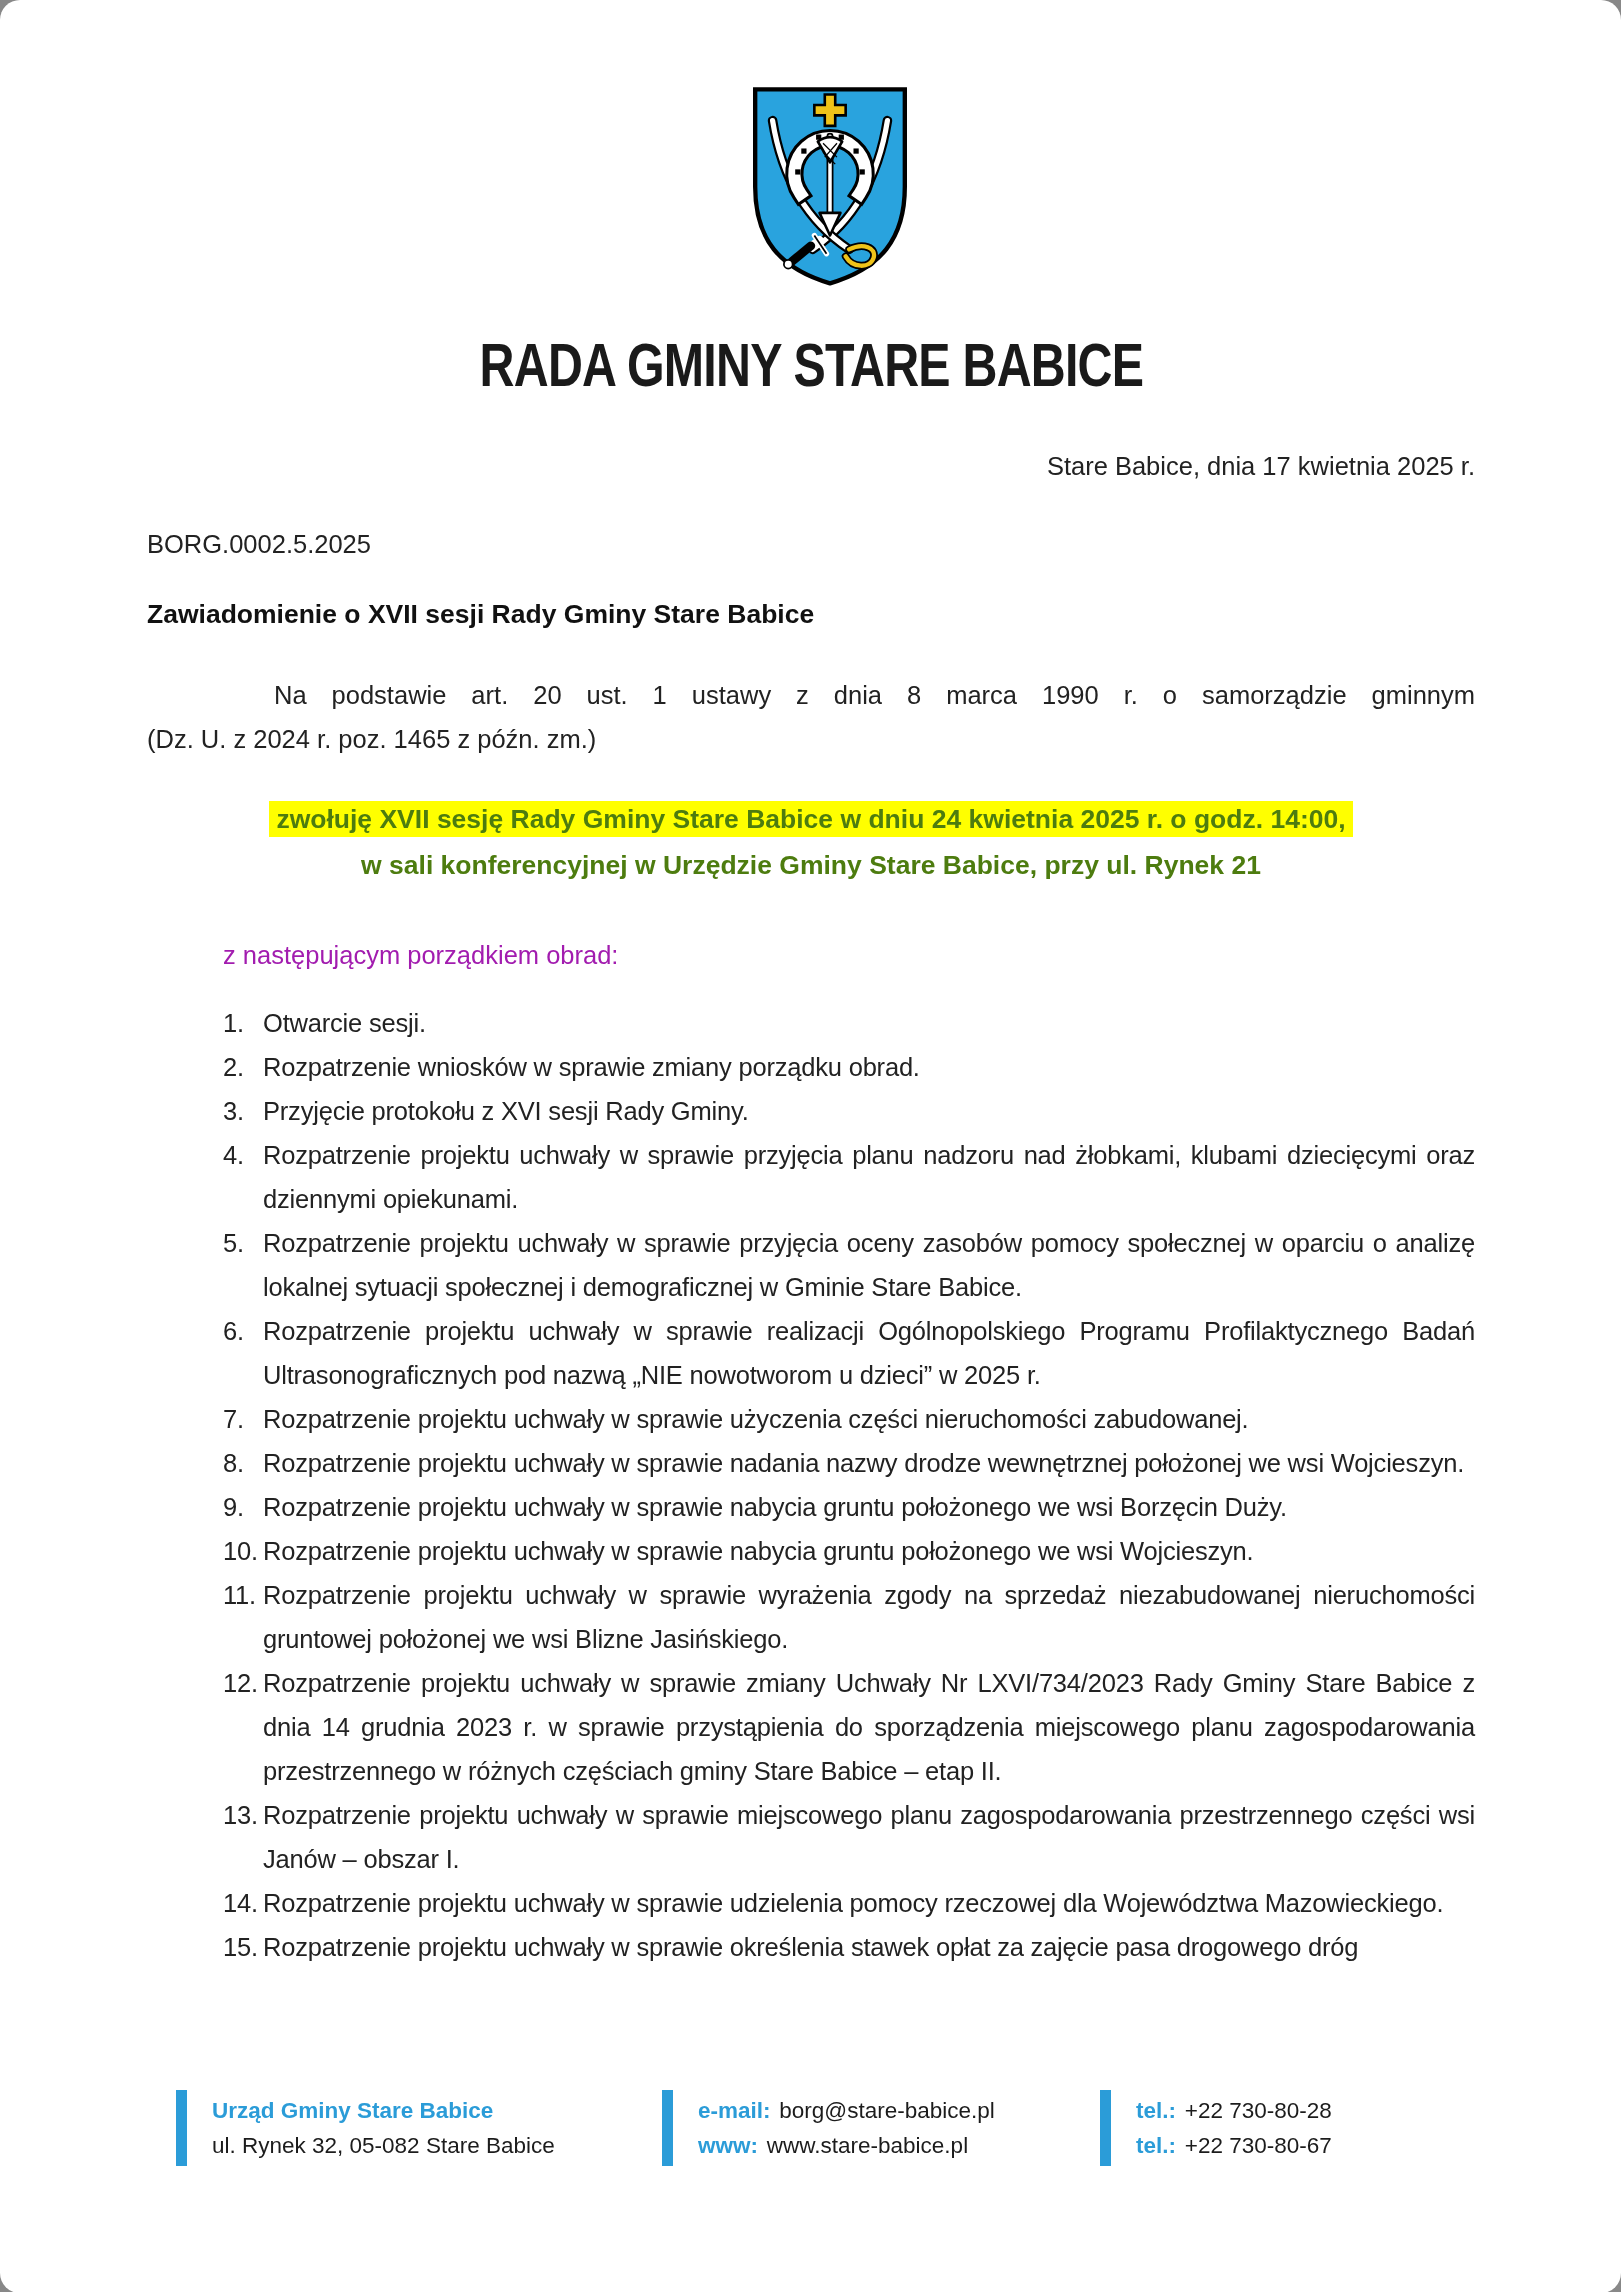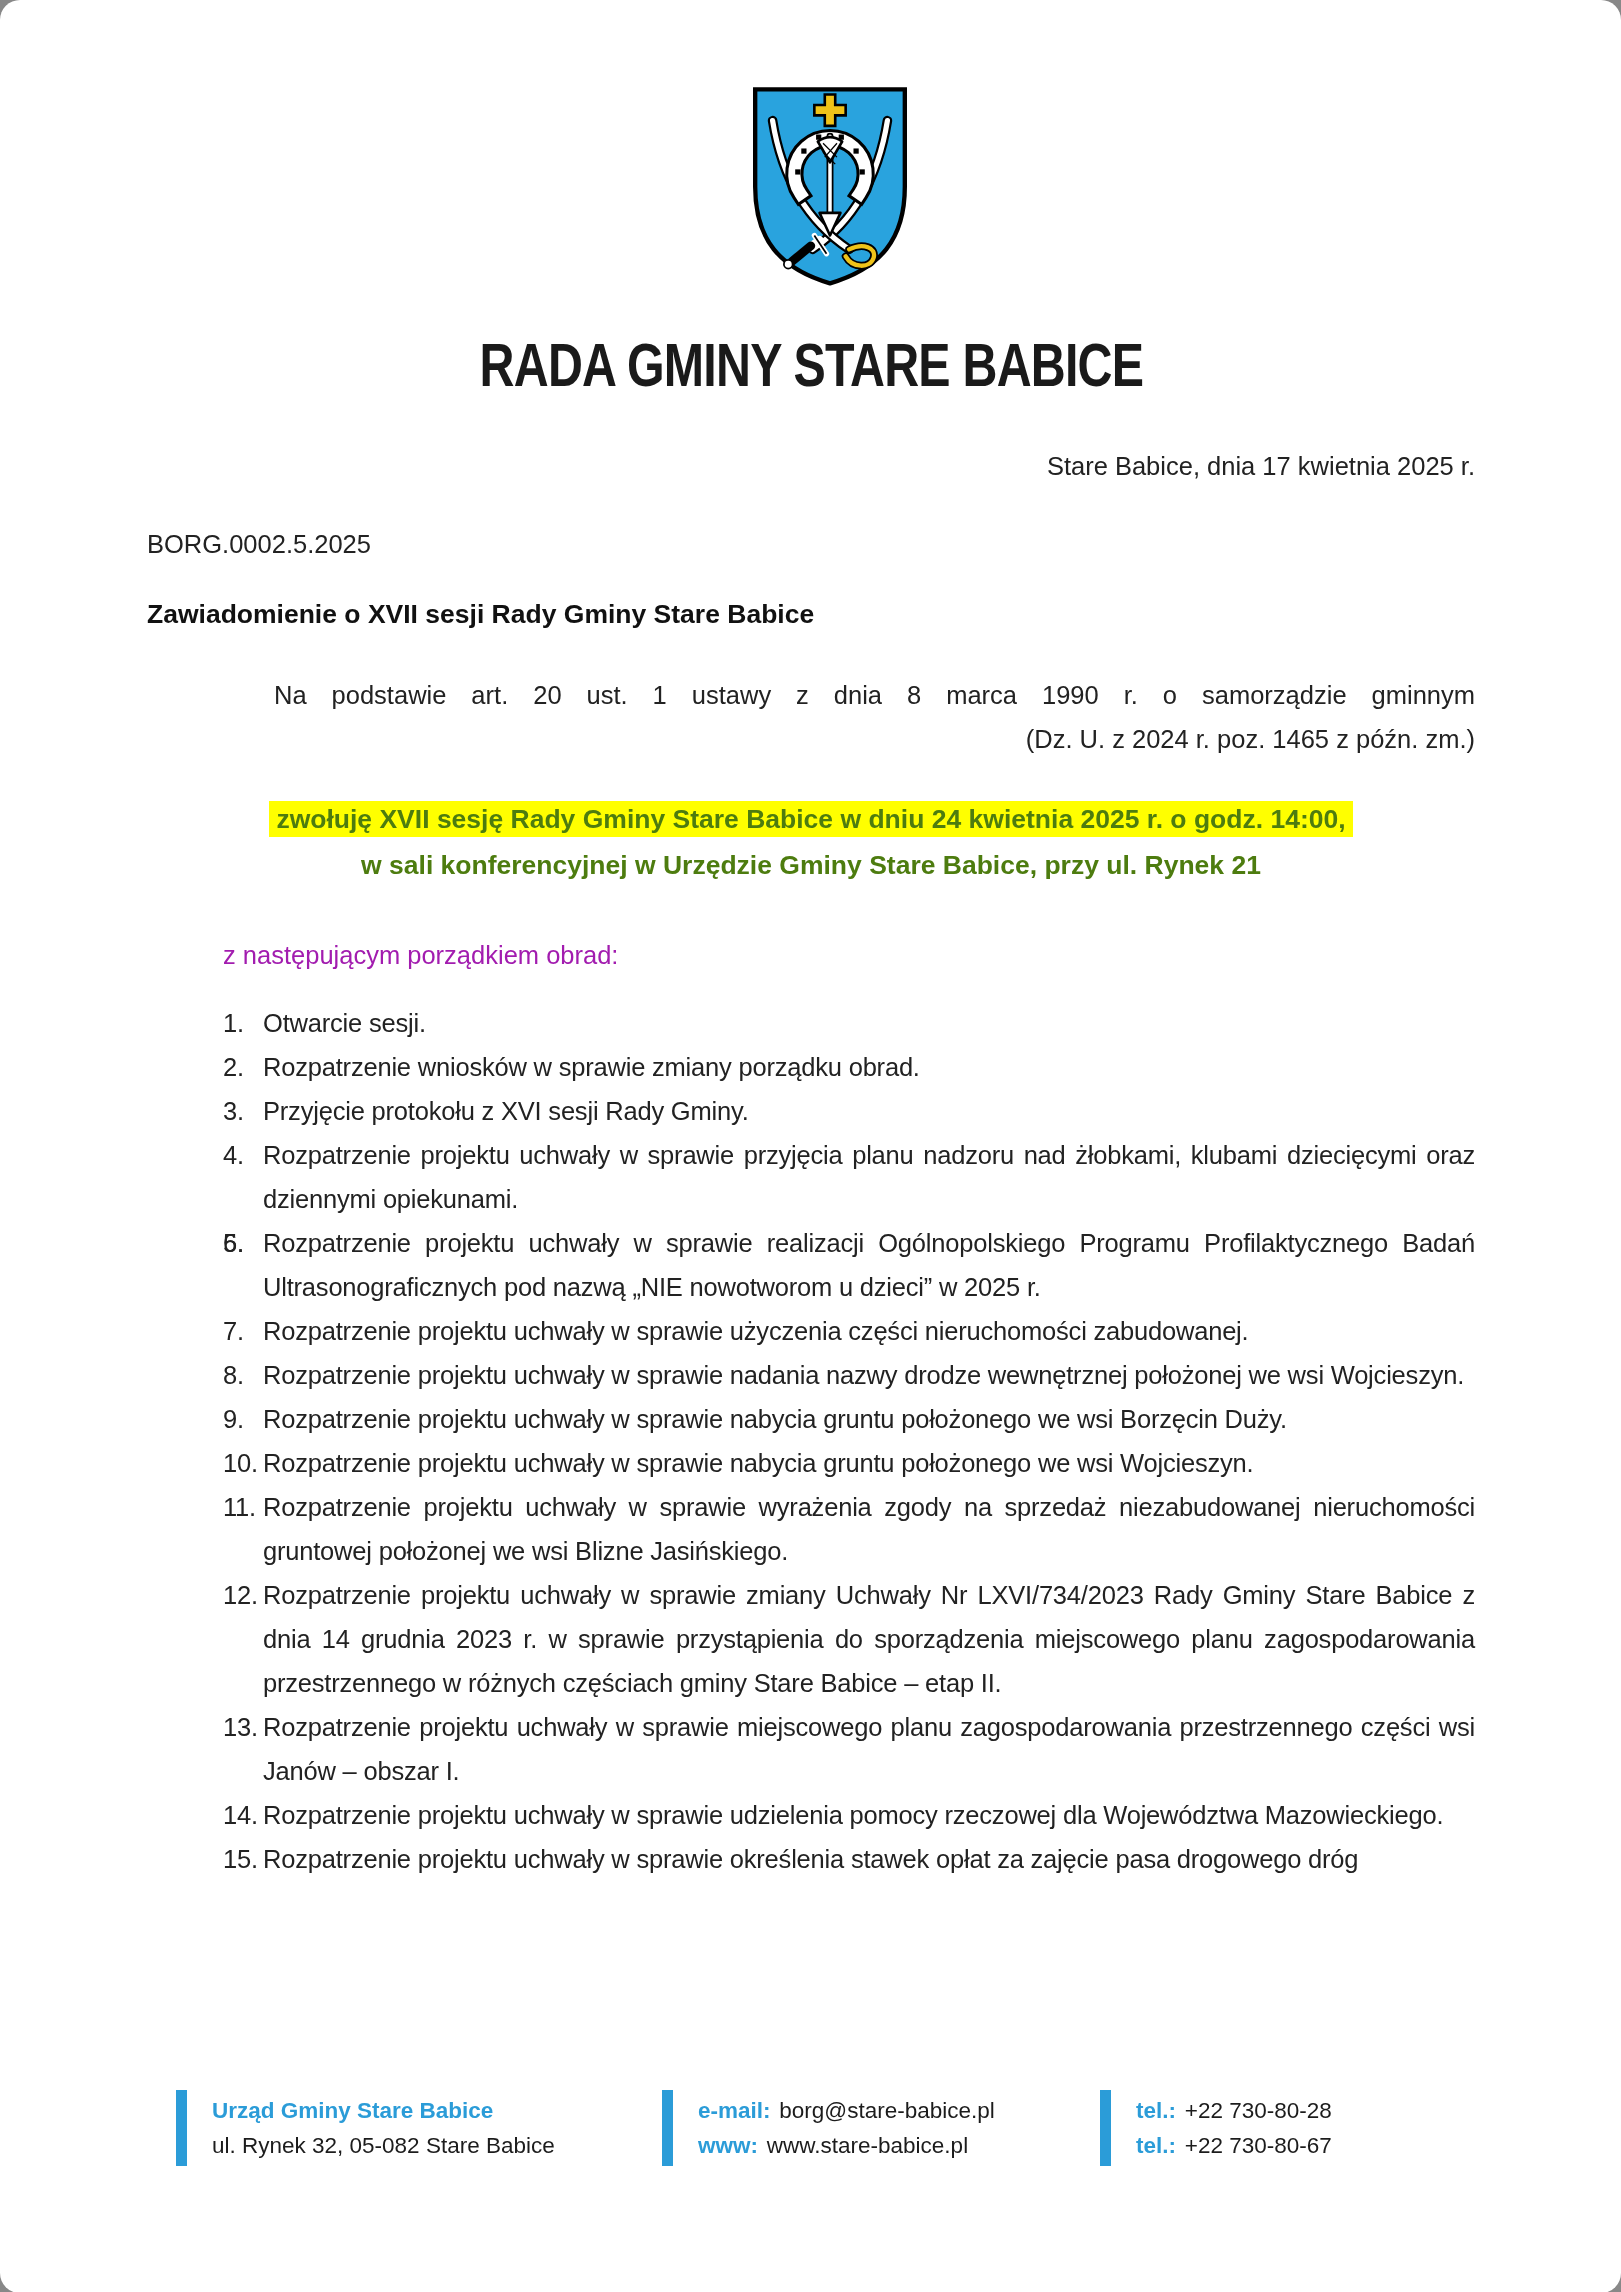--- a/index.html
+++ b/index.html
@@ -33,21 +33,21 @@
   .ref-line{
     position:absolute;left:147px;top:527px;font-size:25.5px;line-height:35px;color:#222;
   }
   .notice-title{
     position:absolute;left:147px;top:592px;width:1328px;
     font-size:26.5px;font-weight:700;line-height:44px;color:#111;
   }
   
   .legal{position:absolute;left:147px;top:673px;width:1328px;font-size:25.5px;line-height:44px;color:#222;}
   .legal-l1{text-indent:127px;text-align:justify;text-align-last:justify;}
-  .legal-l2{text-align:right;}
+  .legal-l2{text-align:left;}
   
   .summons{
     position:absolute;left:147px;top:796px;width:1328px;
     text-align:center;font-size:26.5px;font-weight:700;line-height:46px;color:#4d7c0f;
   }
   .hl{background:#ffff00;padding:2.9px 7.8px;}
   
   .agenda-intro{position:absolute;left:223px;top:938px;font-size:25.5px;line-height:35px;color:#a21caf;}
   .agenda{
     position:absolute;left:147px;top:1001px;width:1328px;
@@ -160,20 +160,21 @@
         <span class="agenda-text">Przyjęcie protokołu z XVI sesji Rady Gminy.</span>
       </li>
 
       <li class="agenda-item">
         <span class="agenda-num">4.</span>
         <span class="agenda-text">Rozpatrzenie projektu uchwały w sprawie przyjęcia planu nadzoru nad żłobkami, klubami dziecięcymi oraz dziennymi opiekunami.</span>
       </li>
 
       <li class="agenda-item">
         <span class="agenda-num">5.</span>
+        <span class="agenda-text">Rozpatrzenie projektu uchwały w sprawie przyjęcia oceny zasobów pomocy społecznej w oparciu o analizę lokalnej sytuacji społecznej i demograficznej w Gminie Stare Babice.</span>
       </li>
 
       <li class="agenda-item">
         <span class="agenda-num">6.</span>
         <span class="agenda-text">Rozpatrzenie projektu uchwały w sprawie realizacji Ogólnopolskiego Programu Profilaktycznego Badań Ultrasonograficznych pod nazwą „NIE nowotworom u dzieci” w 2025 r.</span>
       </li>
 
       <li class="agenda-item">
         <span class="agenda-num">7.</span>
         <span class="agenda-text">Rozpatrzenie projektu uchwały w sprawie użyczenia części nieruchomości zabudowanej.</span>

